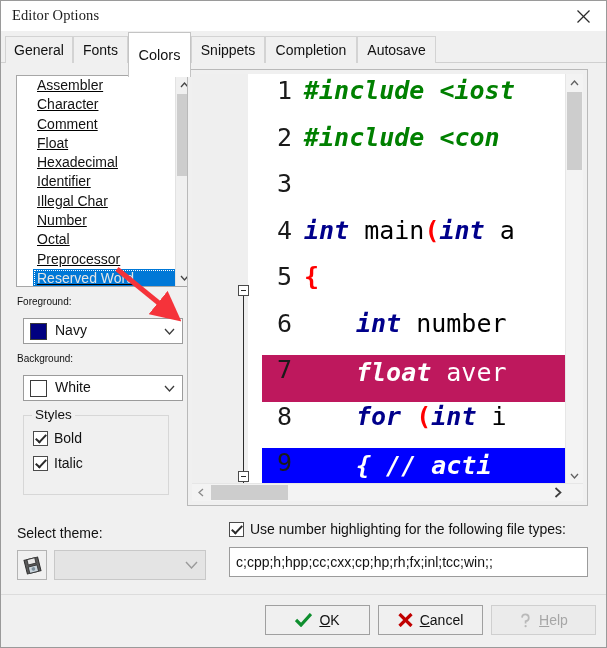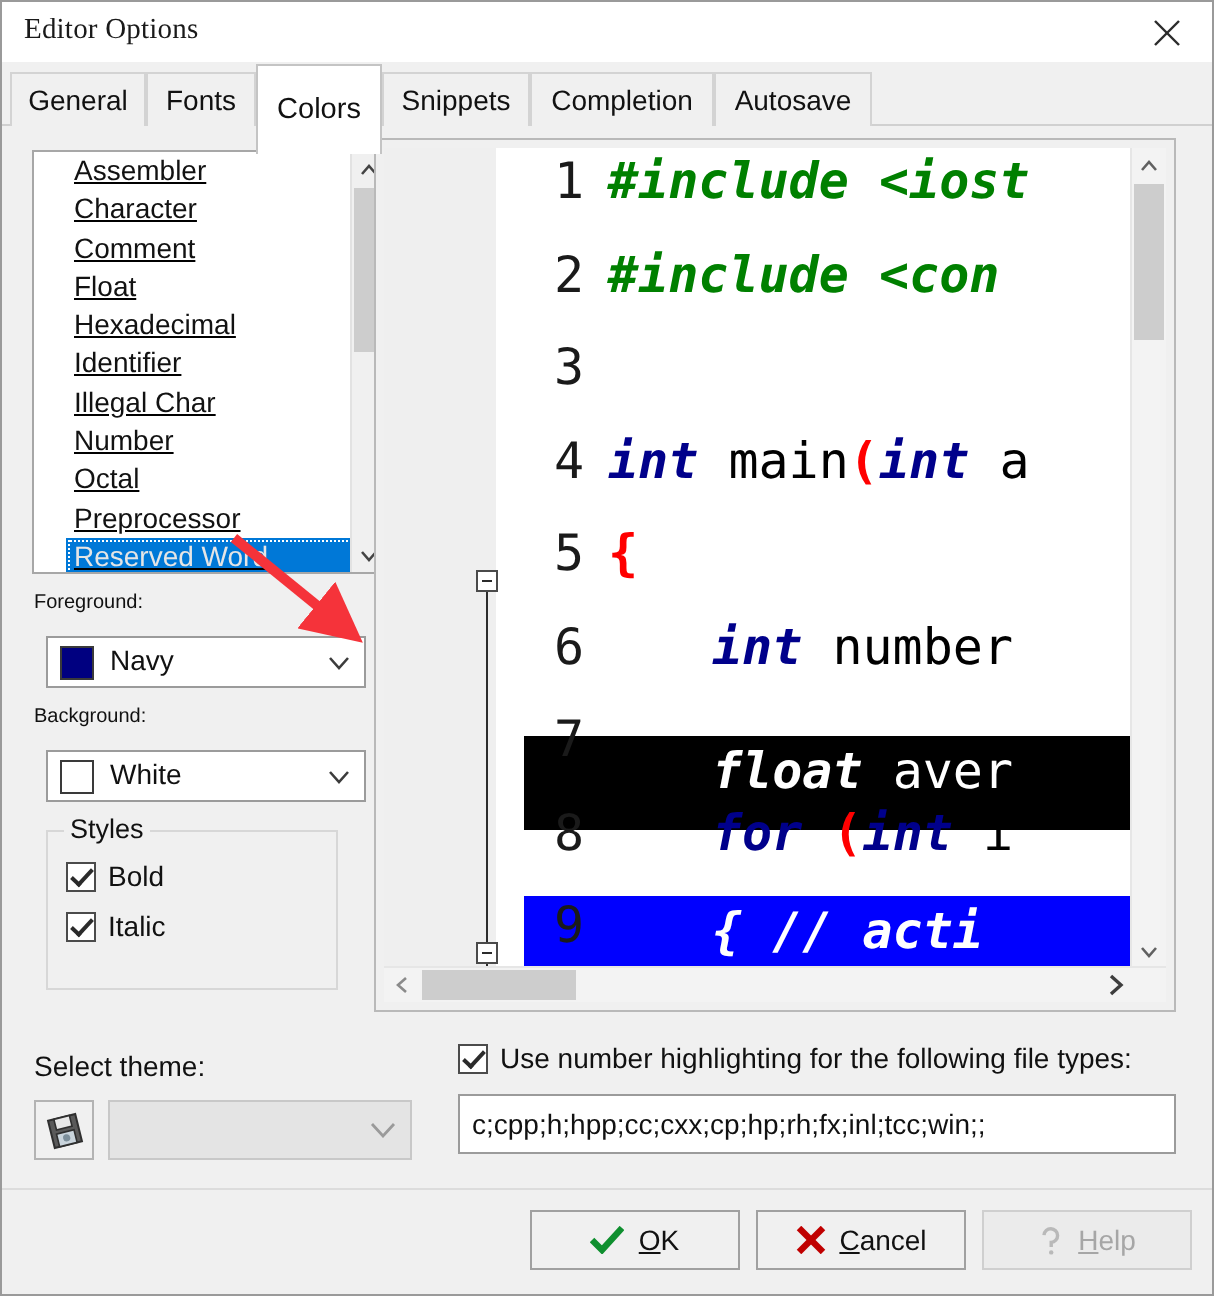--- a/index.html
+++ b/index.html
@@ -237,21 +237,21 @@
   .ctext {
     position: absolute; left: 56px;
     font-family: "DejaVu Sans Mono", monospace;
     font-size: 25px;
     white-space: pre;
   }
   .k  { color: #00008b; font-weight: bold; font-style: italic; }
   .pp { color: #008000; font-weight: bold; font-style: italic; }
   .pl { color: #000000; }
   .pn { color: #ff0000; font-weight: bold; }
-  .hl-red  { background: #000000; margin-top: 13px; }
+  .hl-red  { background: #be185d; }
   .hl-blue { background: #0000ff; }
   .onred   { color: #ffffff; font-weight: bold; font-style: italic; }
   .onred-p { color: #ffffff; }
   .onblue  { color: #ffffff; font-weight: bold; font-style: italic; }
 
   .vscroll {
     position: absolute; right: 0; top: 0;
     width: 17px; height: 410px;
     background: #f3f3f3;
     border-left: 1px solid #e6e6e6;

